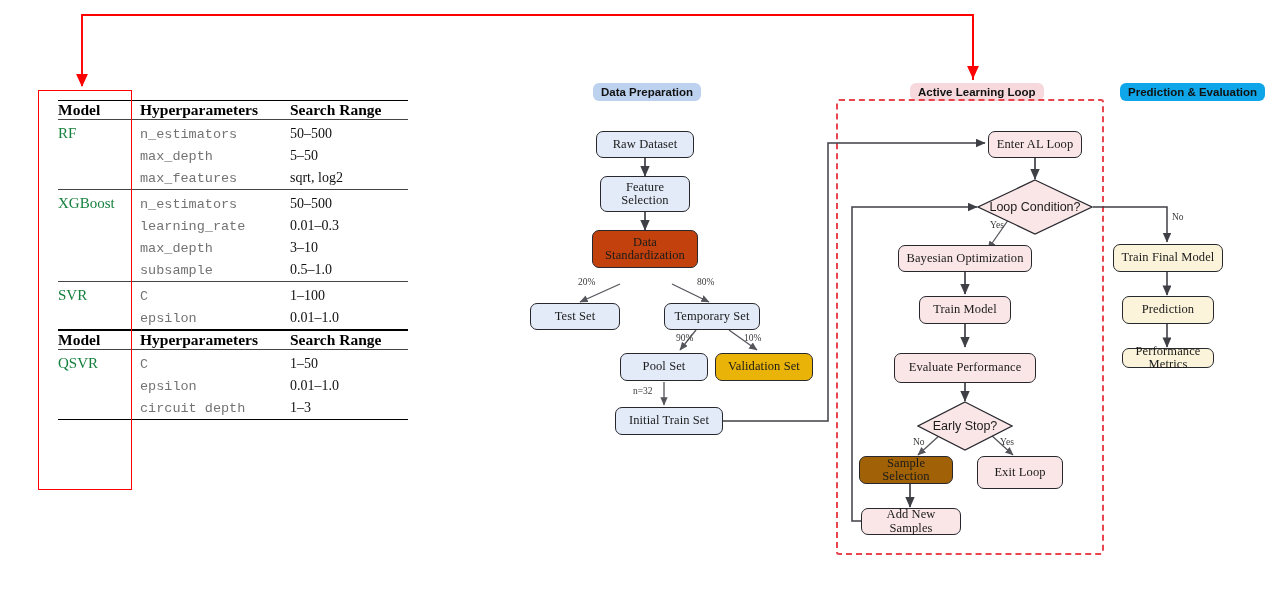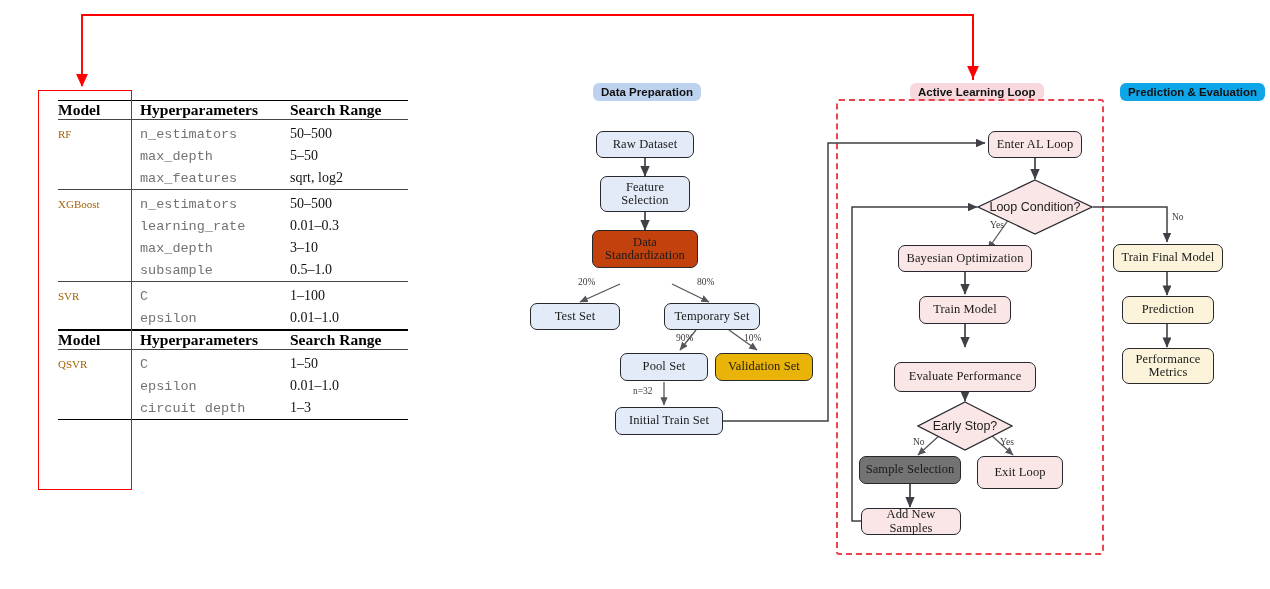--- a/index.html
+++ b/index.html
@@ -3,21 +3,21 @@
 <meta charset="utf-8">
 <style>
   html,body{margin:0;padding:0;background:#ffffff;}
   body{width:1270px;height:589px;overflow:hidden;font-family:"Liberation Serif",serif;}
   #root{position:relative;width:1270px;height:589px;}
 
   
   #table-wrap{position:absolute;left:58px;top:100px;width:350px;}
   table.hp{border-collapse:collapse;width:350px;font-family:"Liberation Serif",serif;}
   table.hp td,table.hp th{padding:0;text-align:left;vertical-align:baseline;}
-  .c-model{width:82px;font-size:11px;color:#a16207;}
+  .c-model{width:82px;font-size:15px;color:#15803d;}
   .c-hp{width:150px;font-family:"Liberation Mono",monospace;font-size:13.5px;color:#737373;}
   .c-rng{font-size:14px;color:#111;}
   .hdr th{font-weight:bold;font-size:15.5px;padding-top:2px;padding-bottom:3px;color:#000;}
   .hdr th.c-hp{font-family:"Liberation Serif",serif;font-size:15.5px;}
   .rule-thick{border-top:1.6px solid #000;}
   .rule-thin{border-top:0.9px solid #444;}
   tr.row td{padding-top:1px;padding-bottom:1px;line-height:19px;}
   tr.first-of-group td{padding-top:4px;}
 
   
@@ -259,34 +259,34 @@
   </div>
 
   <div class="node n-pink" style="left: 898px; top: 245px; width: 134px; height: 27px; background: rgb(250, 230, 230);">
     <span>Bayesian Optimization</span>
     </div>
 
   <div class="node n-pink" style="left: 919px; top: 296px; width: 92px; height: 28px; background: rgb(250, 230, 230);">
     <span>Train Model</span>
     </div>
 
-  <div class="node n-pink" style="left: 894px; top: 362px; width: 142px; height: 30px; background: rgb(250, 230, 230);">
+  <div class="node n-pink" style="left: 894px; top: 353px; width: 142px; height: 30px; background: rgb(250, 230, 230);">
     <span>Evaluate Performance</span>
     </div>
 
   <div class="dmd" style="left:917px;top:401px;width:96px;height:50px;">
     <svg width="96" height="50" style="position:absolute;left:0;top:0;">
       <polygon points="48,1 95,25 48,49 1,25" fill="#fae6e6" stroke="#27272e" stroke-width="1.2"></polygon>
     </svg>
     <div class="lbl">
         <span>Early Stop?</span>
       </div>
   </div>
 
-  <div class="node n-pink" style="left: 859px; top: 456px; width: 102px; height: 28px; background: #737373;">
+  <div class="node n-pink" style="left: 859px; top: 456px; width: 94px; height: 28px; background: #a16207;">
     <span>Sample Selection</span>
     </div>
 
   <div class="node n-pink" style="left: 977px; top: 456px; width: 86px; height: 33px; background: rgb(250, 230, 230);">
     <span>Exit Loop</span>
     </div>
 
   <div class="node n-pink" style="left: 861px; top: 508px; width: 100px; height: 27px; background: rgb(250, 230, 230);">
     <span>Add New Samples</span>
     </div>
@@ -297,18 +297,18 @@
   <div class="edge-lbl" style="left:1000px;top:437px;">Yes</div>
 
   <div class="node n-yellow" style="left: 1113px; top: 244px; width: 110px; height: 28px; background: rgb(251, 244, 218);">
     <span>Train Final Model</span>
     </div>
 
   <div class="node n-yellow" style="left: 1122px; top: 296px; width: 92px; height: 28px; background: rgb(251, 244, 218);">
     <span>Prediction</span>
     </div>
 
-  <div class="node n-yellow" style="left: 1122px; top: 348px; width: 92px; height: 36px; flex-direction: column; background: rgb(251, 244, 218);">
+  <div class="node n-yellow" style="left: 1122px; top: 348px; width: 92px; height: 20px; flex-direction: column; background: rgb(251, 244, 218);">
     <span>Performance</span>
     <span>Metrics</span>
     </div>
 
 </div>
 
 </body></html>

